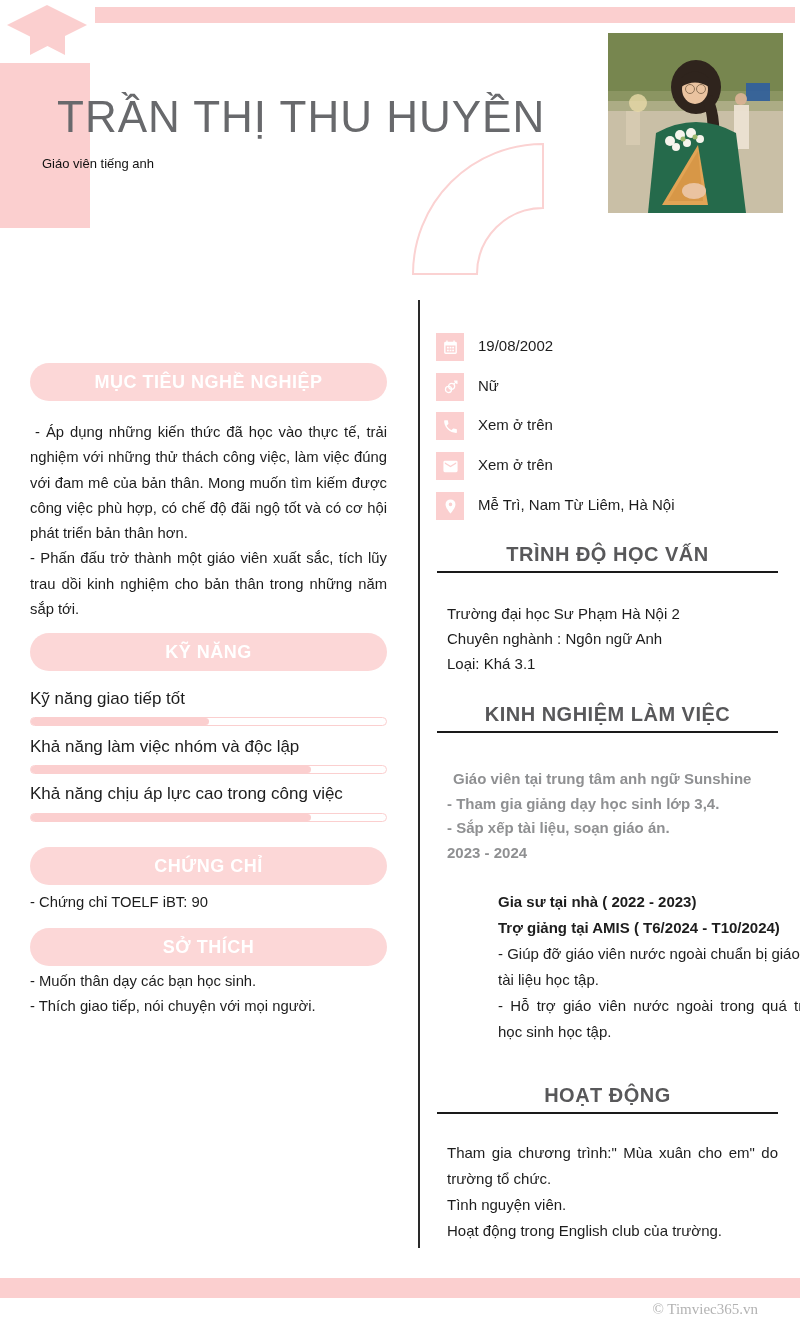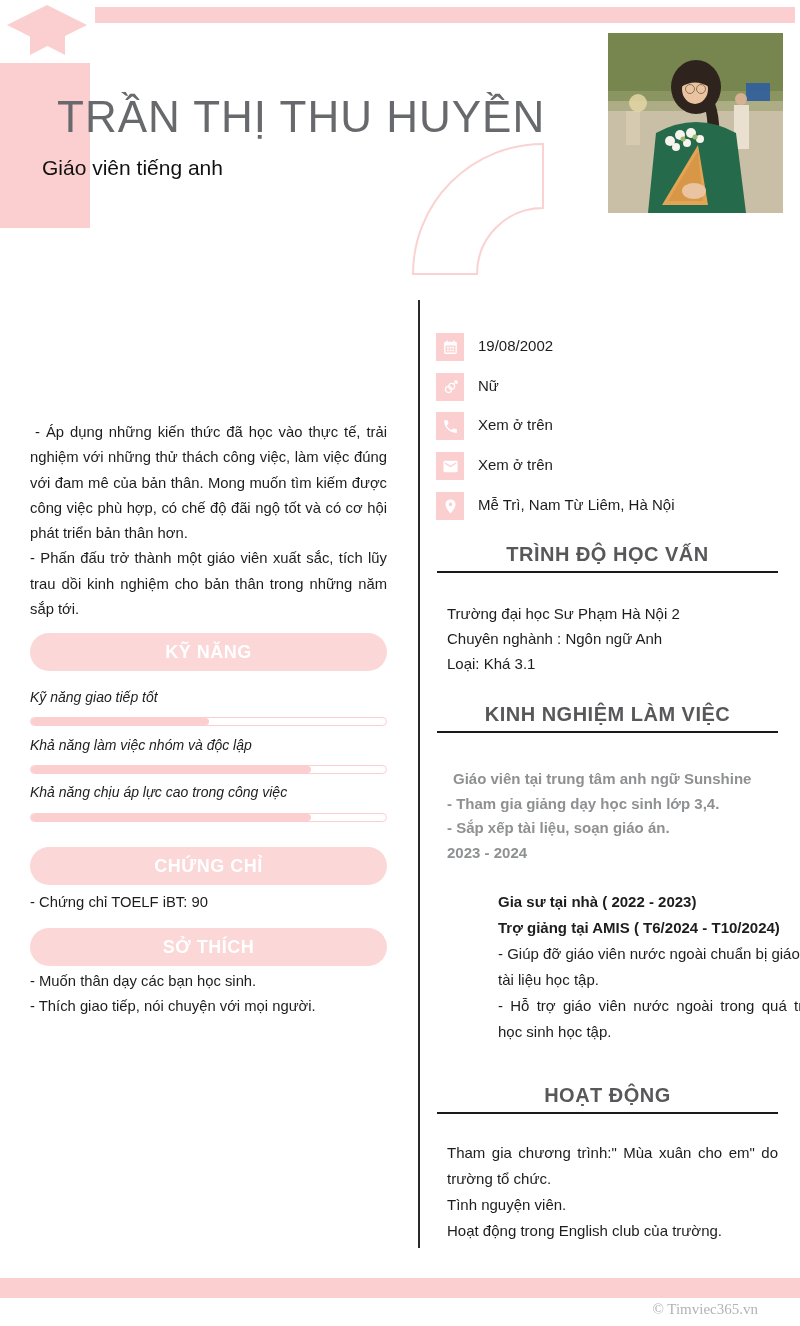--- a/index.html
+++ b/index.html
@@ -16,29 +16,29 @@
   .left-rect{position:absolute;left:0;top:63px;width:90px;height:165px;background:var(--pink);}
   .cap{position:absolute;left:5px;top:3px;width:85px;height:58px;}
   .ring{position:absolute;left:410px;top:128px;width:140px;height:150px;}
   .photo{position:absolute;left:608px;top:33px;width:175px;height:180px;overflow:hidden;}
   .divider{position:absolute;left:418px;top:300px;width:2px;height:948px;background:#2a2a2a;}
   .footer-bar{position:absolute;left:0;top:1278px;width:800px;height:20px;background:var(--pink);}
   .watermark{position:absolute;right:42px;top:1301px;font-family:Liberation Serif, serif;font-size:15px;color:var(--watermark-gray);}
 
   
   .name{position:absolute;left:40px;top:92px;font-size:44px;letter-spacing:1px;color:var(--name-gray);white-space:nowrap;margin-left:17px;}
-  .job-title{position:absolute;left:42px;top:156px;font-size:21px;color:#111;}
+  .job-title{position:absolute;left:42px;top:156px;font-size:13px;color:#111;}
 
   
   .pill{position:absolute;left:30px;width:357px;height:38px;background:var(--pink-soft);border-radius:20px;
         color:#fff;font-size:18px;font-weight:bold;letter-spacing:.5px;text-align:center;line-height:38px;}
   .ltext{position:absolute;left:30px;width:357px;font-size:14.8px;line-height:25.3px;color:var(--text-dark);}
   .j{text-align:justify;}
   .indent1{text-indent:5px;}
-  .skill-label{position:absolute;left:30px;width:357px;font-size:14px;color:var(--text-dark);font-style:italic;}
+  .skill-label{position:absolute;left:30px;width:357px;font-size:17px;color:var(--text-dark);}
   .bar-track{position:absolute;left:30px;width:357px;height:9px;border:1px solid var(--pink);border-radius:5px;background:#fff;}
   .bar-fill{height:100%;background:var(--pink);border-radius:5px;}
 
   
   .contact-row{position:absolute;left:436px;height:28px;}
   .cicon{position:absolute;left:0;top:0;width:28px;height:28px;background:var(--pink);display:flex;align-items:center;justify-content:center;}
   .cicon svg{width:17px;height:17px;display:block;}
   .clabel{position:absolute;left:42px;top:4px;font-size:15px;color:var(--text-dark);white-space:nowrap;}
 
   
@@ -150,20 +150,21 @@
 
   <div class="contact-row" style="top:492px">
     <span class="cicon">
       <svg viewBox="0 0 24 24" fill="#fff">
           <path d="M12 2a7 7 0 0 0-7 7c0 5.25 7 13 7 13s7-7.75 7-13a7 7 0 0 0-7-7zm0 9.5a2.5 2.5 0 1 1 0-5 2.5 2.5 0 0 1 0 5z"></path>
         </svg>
     </span>
     <span class="clabel">Mễ Trì, Nam Từ Liêm, Hà Nội</span>
   </div>
 
+  <div class="pill" style="top:363px">MỤC TIÊU NGHỀ NGHIỆP</div>
   <div class="ltext j" style="top:420px">
     <p class="indent1">- Áp dụng những kiến thức đã học vào thực tế, trải nghiệm với những thử thách công việc, làm việc đúng với đam mê của bản thân. Mong muốn tìm kiếm được công việc phù hợp, có chế độ đãi ngộ tốt và có cơ hội phát triển bản thân hơn.</p>
     <p>- Phấn đấu trở thành một giáo viên xuất sắc, tích lũy trau dồi kinh nghiệm cho bản thân trong những năm sắp tới.</p>
   </div>
 
   <div class="pill" style="top:633px">KỸ NĂNG</div>
   <div class="skill-label" style="top:689px">Kỹ năng giao tiếp tốt</div>
   <div class="bar-track" style="top:717px">
       <div class="bar-fill" style="width: 50%;"></div>
     </div>

